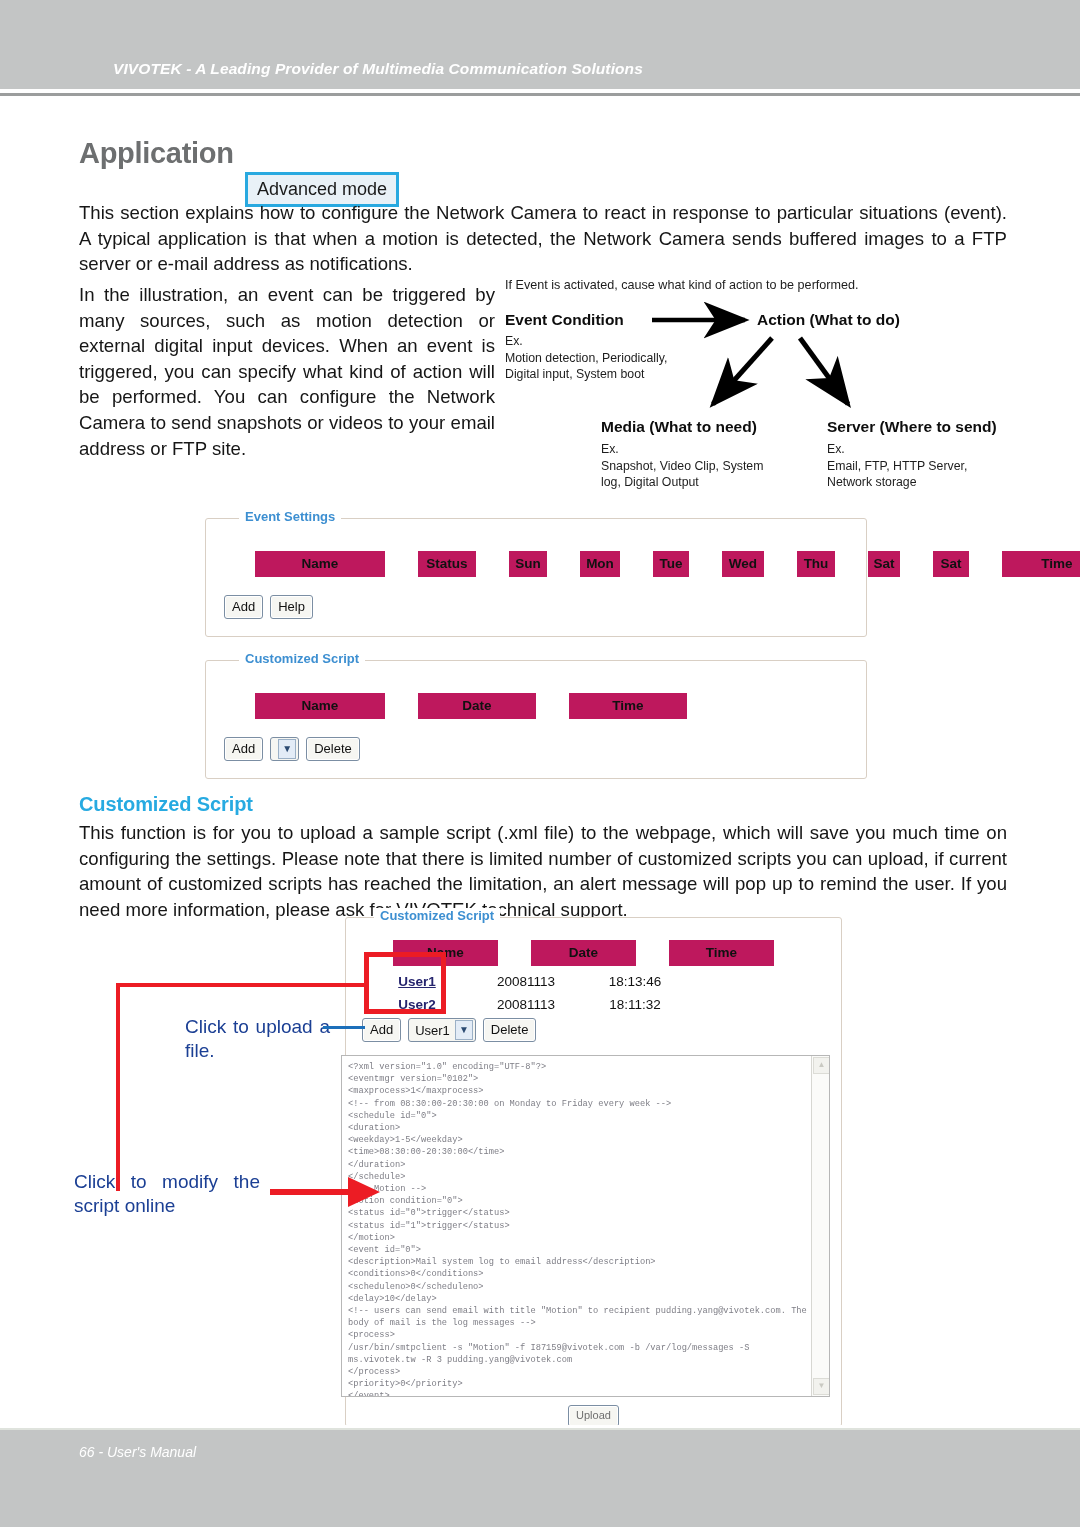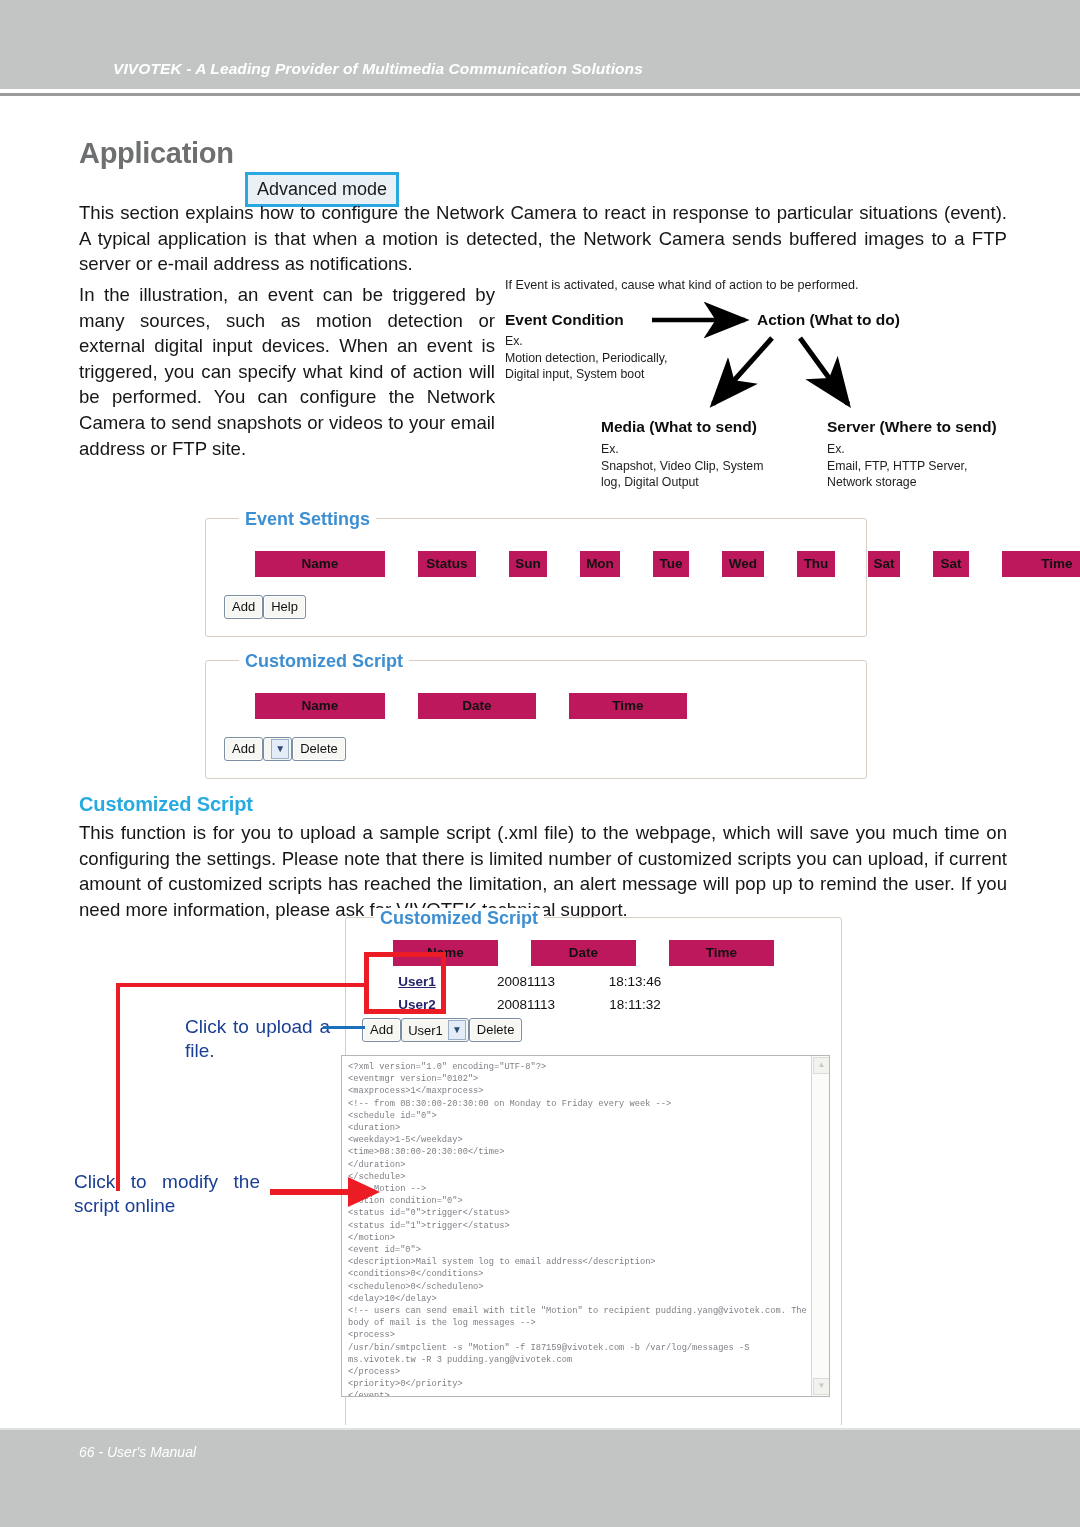--- a/index.html
+++ b/index.html
@@ -37,29 +37,29 @@
   .d-e1{left:5px;top:57px;}
   .d-h2{left:257px;top:35px;}
   .d-h3{left:101px;top:142px;}
   .d-e3{left:101px;top:165px;}
   .d-h4{left:327px;top:142px;}
   .d-e4{left:327px;top:165px;}
   .d-svg{position:absolute;left:0;top:0;}
 
   
   .panel{position:absolute;border:1px solid #d9cfc4;border-radius:3px;background:#ffffff;}
-  .panel-legend{position:absolute;background:#ffffff;padding:0 6px;font-size:18px;font-weight:bold;color:#3d8fd1;white-space:nowrap;}
+  .panel-legend{position:absolute;background:#ffffff;padding:0 6px;font-size:13px;font-weight:bold;color:#3d8fd1;white-space:nowrap;}
 
   .thead{position:absolute;display:flex;}
   .th{background:#be185d;border-right:2px solid #ffffff;font-size:13.5px;font-weight:bold;color:#111;text-align:center;line-height:26px;height:26px;margin-left:31px;}
   .th:last-child{border-right:none;}
 
   .btn{display:inline-block;border:1px solid #7b8ea3;border-radius:3px;background:#f6f6f2;
        font-size:13px;color:#111;line-height:19px;padding:1px 7px 2px 7px;box-shadow:0 0 0 1px #ffffff inset;}
-  .btnrow{position:absolute;display:flex;align-items:center;}
+  .btnrow{position:absolute;display:flex;align-items:center;gap:7px;}
   .sel{display:inline-flex;align-items:center;border:1px solid #7b8ea3;border-radius:3px;background:#f6f6f2;height:22px;font-size:13px;color:#111;padding:0 2px 0 6px;}
   .sel .caret{display:inline-block;width:16px;height:18px;margin-left:5px;background:#e3ecf7;border:1px solid #9bb0c6;
       color:#2b4a72;font-size:10px;line-height:18px;text-align:center;}
 
   
   .rows{position:absolute;font-size:13.5px;color:#111;}
   .rowline{display:flex;height:23px;align-items:center;}
   .cell-name{width:110px;text-align:center;}
   .cell-date{width:108px;text-align:center;}
   .cell-time{width:110px;text-align:center;}
@@ -112,21 +112,21 @@
     <line x1="152" y1="44" x2="245" y2="44" stroke="#000" stroke-width="4.6" marker-end="url(#ah)"></line>
     <line x1="272" y1="62" x2="213" y2="128" stroke="#000" stroke-width="5" marker-end="url(#ah)"></line>
     <line x1="300" y1="62" x2="348" y2="128" stroke="#000" stroke-width="5" marker-end="url(#ah)"></line>
   </svg>
   <div class="d-caption">If Event is activated, cause what kind of action to be performed.</div>
   <div class="d-h d-h1">Event Condition</div>
   <div class="d-ex d-e1" style="white-space:pre;">Ex.
 Motion detection, Periodically,
 Digital input, System boot</div>
   <div class="d-h d-h2">Action (What to do)</div>
-  <div class="d-h d-h3">Media (What to send)</div>
+  <div class="d-h d-h3">Media (What to need)</div>
   <div class="d-ex d-e3" style="white-space:pre;">Ex.
 Snapshot, Video Clip, System
 log, Digital Output</div>
   <div class="d-h d-h4">Server (Where to send)</div>
   <div class="d-ex d-e4" style="white-space:pre;">Ex.
 Email, FTP, HTTP Server,
 Network storage</div>
 </div>
 
 <div class="panel" style="left:205px;top:518px;width:660px;height:117px;">
@@ -228,20 +228,23 @@
 &lt;/process&gt;
 &lt;priority&gt;0&lt;/priority&gt;
 &lt;/event&gt;
 &lt;/eventmgr&gt;</div>
     <div class="ta-scroll">
       <div class="ta-arrow" style="top:1px;">▲</div>
       <div class="ta-arrow" style="bottom:1px;">▼</div>
     </div>
   </div>
 
+  <div class="upload-wrap" style="top:487px;">
+    <span class="btn" style="font-size:11px;padding:0 7px 1px 7px;color:#6f6f6f;">Upload</span>
+  </div>
 </div>
 
 <div class="redbox" style="left:364px;top:952px;width:72px;height:52px;"></div>
 <div class="redline" style="left:116px;top:983px;width:250px;height:4px;"></div>
 <div class="redline" style="left:116px;top:983px;width:4px;height:208px;"></div>
 
 <div class="annot" style="left:185px;top:1015px;width:145px;">Click to upload a file.</div>
 <div class="blueline" style="left:323px;top:1026px;width:42px;height:3px;"></div>
 
 <div class="annot" style="left:74px;top:1170px;width:186px;">Click to modify the script online</div>

